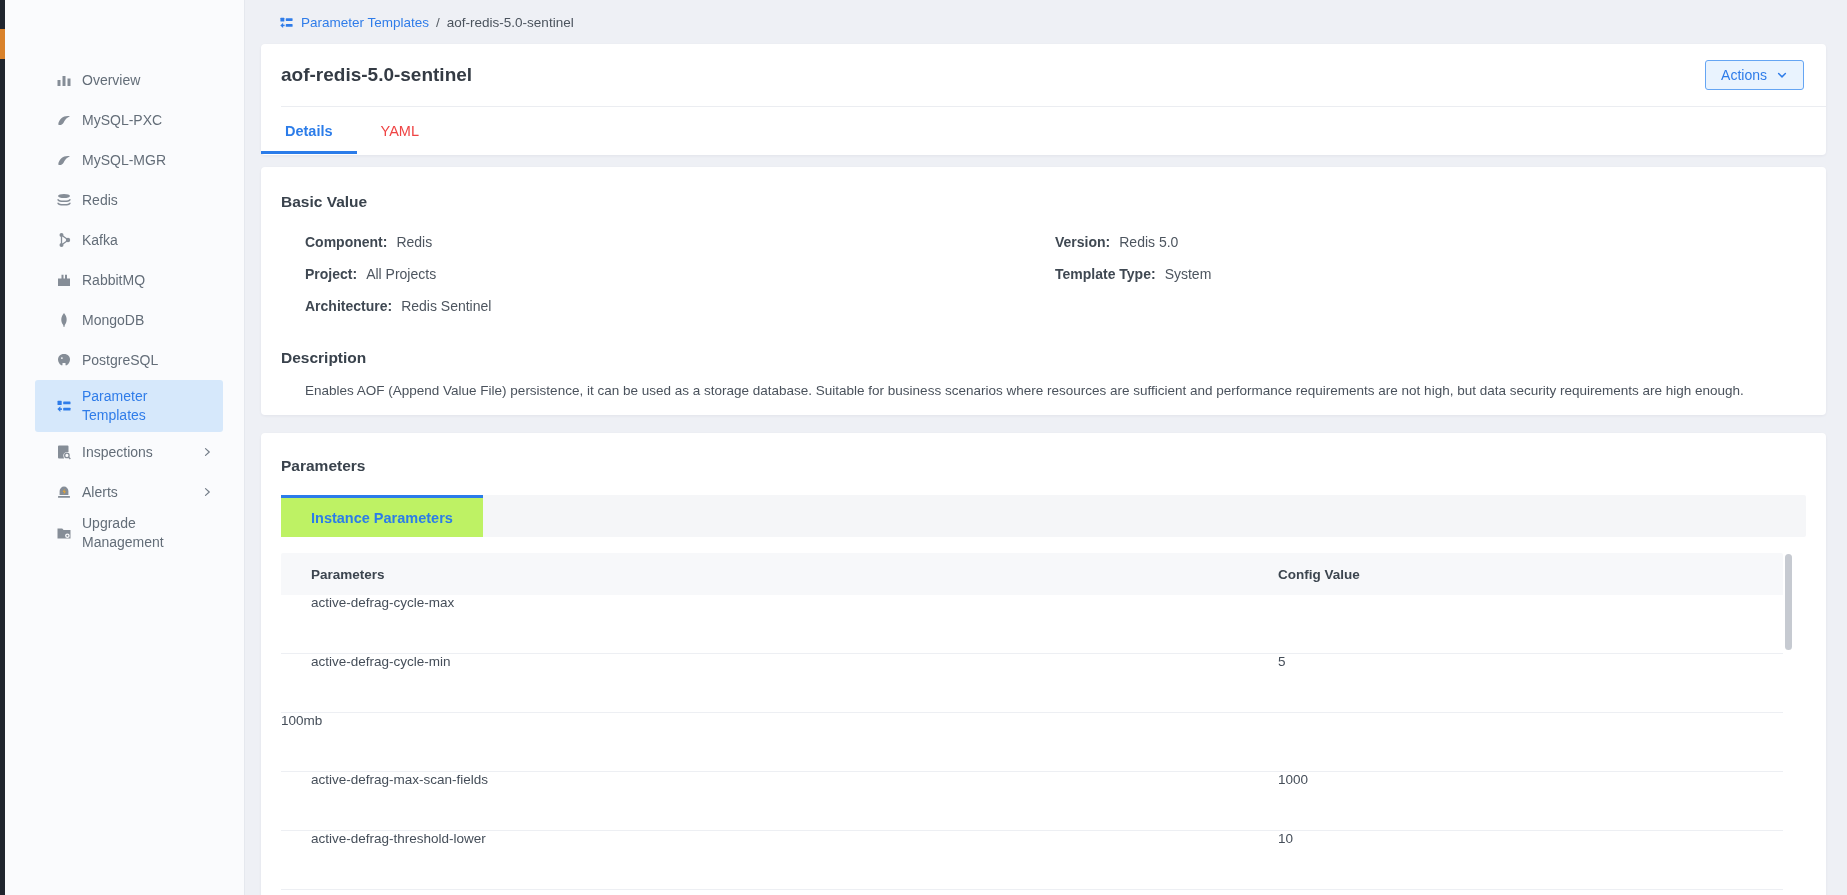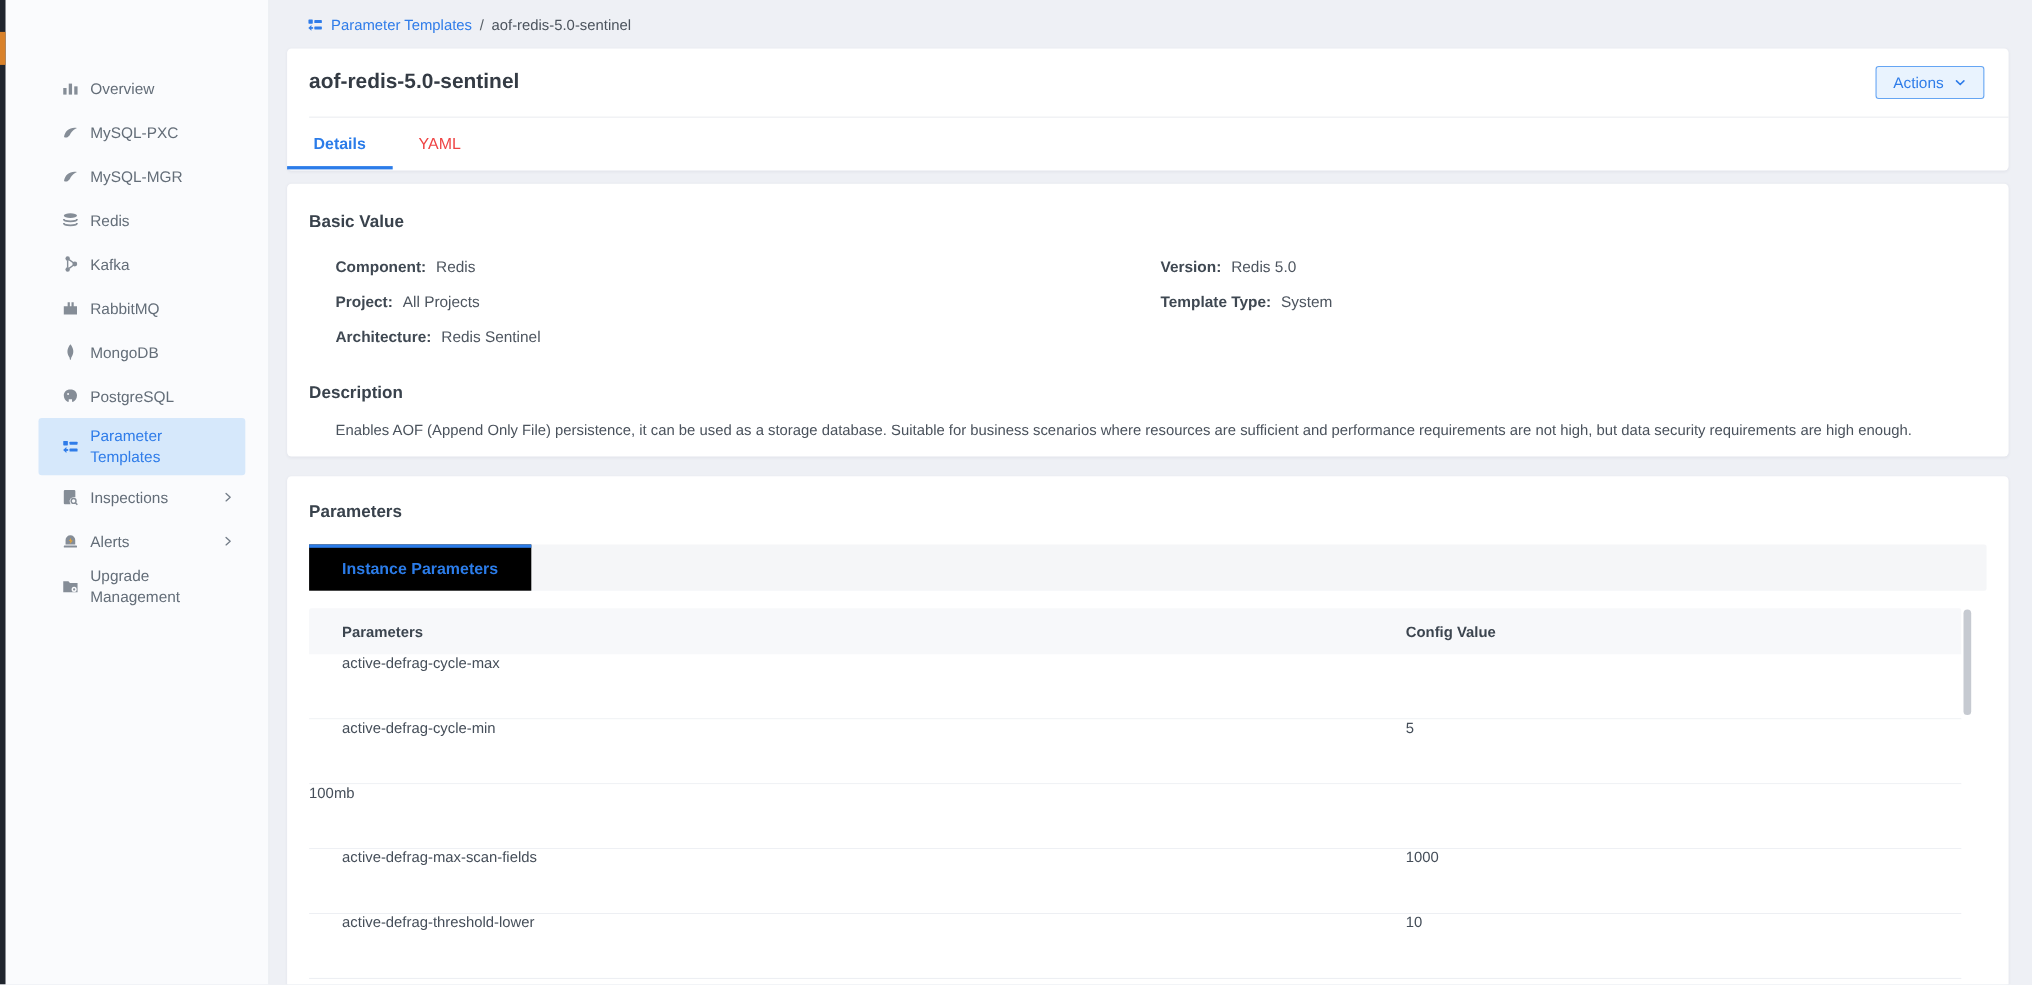--- a/index.html
+++ b/index.html
@@ -75,21 +75,21 @@
   .desc-heading { margin-top:25px; }
   .desc-text { margin:15px 0 0 24px; font-size:13.5px; color:#4a525c; line-height:18px; }
 
   
   .params-card { margin-top:18px; height:520px; padding:24px 20px 0; }
   .param-tabs { margin-top:20px; display:flex; background:#f5f6f8; height:42px; border-radius:2px; }
   .ptab {
     display:flex; align-items:center; padding:3px 30px 0; font-size:14.5px;
     color:#4a525c; cursor:pointer; border-top:3px solid transparent;
   }
-  .ptab.active { background:#000000; border-top-color:#2b7ce9; color:#2b7ce9; font-weight:700; padding-top:0; }
+  .ptab.active { background:#bef264; border-top-color:#2b7ce9; color:#2b7ce9; font-weight:700; padding-top:0; }
 
   .table-wrap { margin-top:16px; position:relative; }
   .ptable { margin-right:23px; }
   .t-head {
     display:flex; align-items:center; height:42px; background:#f7f8fa;
     font-size:13.5px; font-weight:700; color:#3c454f; border-radius:2px 2px 0 0;
   }
   .t-row {
     display:flex; align-items:flex-start; height:59px;
     font-size:13.5px; color:#454e59; border-bottom:1px solid #edeff3; background:#fff;
@@ -305,21 +305,21 @@
     <span class="f-label">Version:</span>
     <span class="f-value">Redis 5.0</span>
   </div>
           <div class="field">
     <span class="f-label">Template Type:</span>
     <span class="f-value">System</span>
   </div>
         </div>
     </div>
     <h2 class="section-heading desc-heading">Description</h2>
-    <p class="desc-text">Enables AOF (Append Only File) persistence, it can be used as a storage database. Suitable for business scenarios where resources are sufficient and performance requirements are not high, but data security requirements are high enough.</p>
+    <p class="desc-text">Enables AOF (Append Value File) persistence, it can be used as a storage database. Suitable for business scenarios where resources are sufficient and performance requirements are not high, but data security requirements are high enough.</p>
   </section>
 
   <section class="card params-card">
     <h2 class="section-heading">Parameters</h2>
     <div class="param-tabs" id="param-tabs">
         <div class="ptab active">Instance Parameters</div>
       </div>
     <div class="table-wrap">
       <div class="ptable">
         <div class="t-head">

